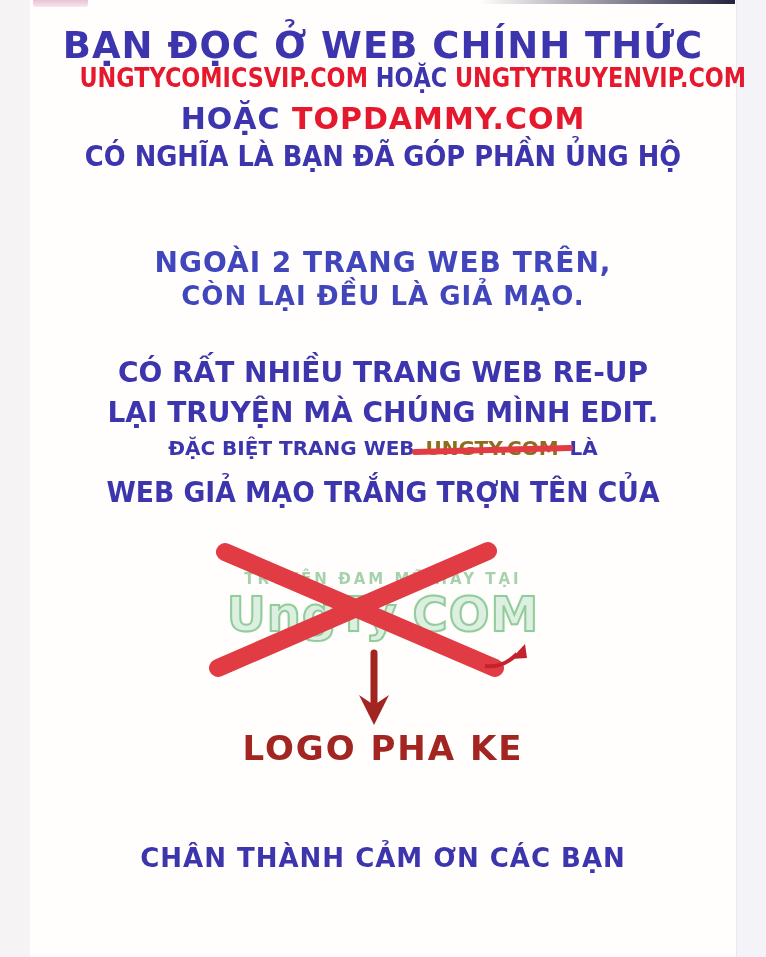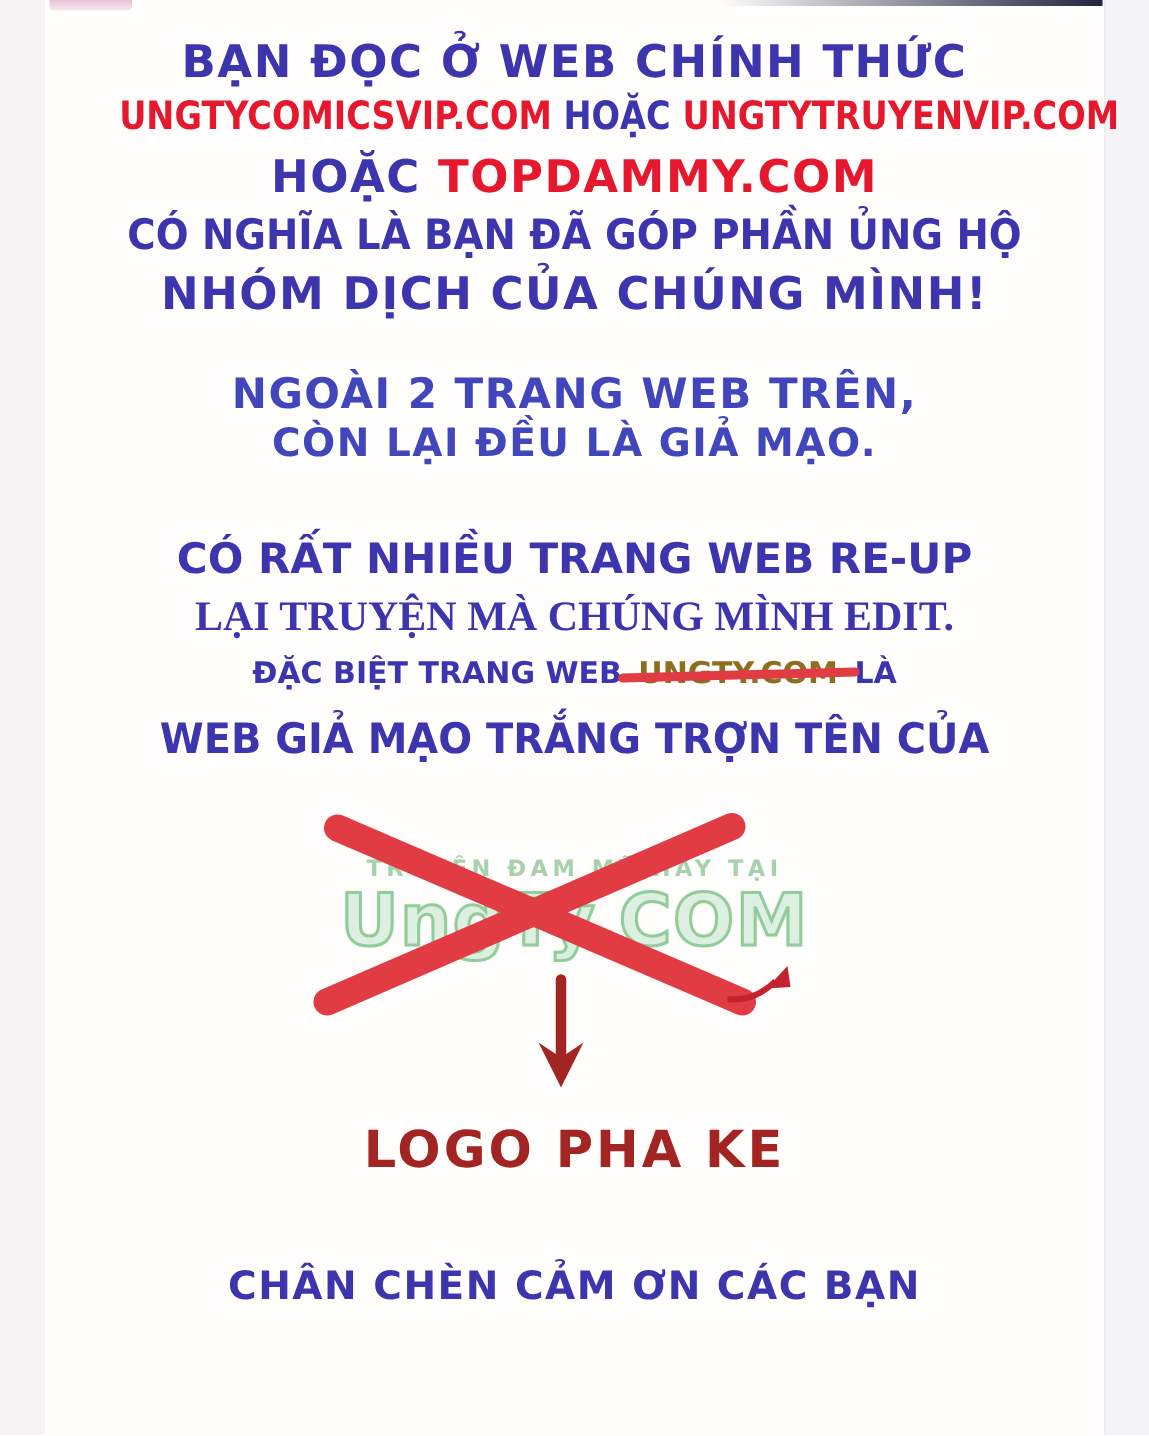--- a/index.html
+++ b/index.html
@@ -14,33 +14,33 @@
   .remnant-pink{position:absolute;left:33px;top:0;width:55px;height:7px;
     background:linear-gradient(to bottom,#e7c2d3,#f8e7ef);border-radius:0 0 3px 3px;}
   .remnant-navy{position:absolute;left:480px;top:0;width:255px;height:4px;
     background:linear-gradient(to right,rgba(40,40,70,0),#23233f);}
   
   .line{position:absolute;left:30px;width:706px;text-align:center;white-space:nowrap;}
   .blue{color:var(--blue,#3c35ae);}
   .softblue{color:var(--soft_blue,#4146bd);}
   .red{color:var(--red,#e6182d);}
   .olive{color:var(--olive,#8e6e1e);}
-  .darkred{color:var(--dark_red,#a32522);margin-top:19px;}
+  .darkred{color:var(--dark_red,#a32522);}
   
-  .h-l1{top:24px;font-size:30px;letter-spacing:1px;}
+  .h-l1{top:24px;font-size:37px;letter-spacing:1px;}
   .h-l2{top:63px;font-size:26px;transform:scaleX(0.86);transform-origin:50% 50%;}
   .h-l3{top:101px;font-size:30px;letter-spacing:1px;}
   .h-l4{top:140px;font-size:28px;transform:scaleX(0.92);transform-origin:50% 50%;}
   .h-l5{top:179px;font-size:30px;letter-spacing:1px;}
   
   .n-l1{top:246px;font-size:28px;letter-spacing:1px;}
   .n-l2{top:281px;font-size:26px;letter-spacing:1px;}
   
   .w-l1{top:356px;font-size:28px;}
-  .w-l2{top:396px;font-size:28px;font-family:Liberation Serif, serif;}
+  .w-l2{top:396px;font-size:28px;}
   .w-l3{top:436px;font-size:20px;}
   .w-l4{top:476px;font-size:28px;transform:scaleX(0.95);transform-origin:50% 50%;}
   .w-l5{top:516px;font-size:28px;}
   .struck{position:relative;display:inline-block;padding:0 4px;}
   .struck::after{content:"";position:absolute;left:-10px;right:-10px;top:46%;height:6px;
     background:var(--x_red,#d93540);border-radius:3px;transform:rotate(-1.5deg);}
   
   .logo-tagline{top:570px;font-size:15px;letter-spacing:3px;color:#9ccda4;opacity:.9;}
   .logo-brand{top:586px;font-size:48px;letter-spacing:1px;
     color:var(--green_fill,#ddefe0);-webkit-text-stroke:2px var(--green_stroke,#93cc9c);
@@ -67,21 +67,20 @@
   <div class="line h-l2">
     <span class="red">UNGTYCOMICSVIP.COM</span>
     <span class="blue">HOẶC</span>
     <span class="red">UNGTYTRUYENVIP.COM</span>
   </div>
   <div class="line h-l3">
     <span class="blue">HOẶC</span>
     <span class="red">TOPDAMMY.COM</span>
   </div>
   <div class="line blue h-l4">CÓ NGHĨA LÀ BẠN ĐÃ GÓP PHẦN ỦNG HỘ</div>
-  <div class="line blue h-l5">NHÓM DỊCH CỦA CHÚNG MÌNH!</div>
 
   <div class="line softblue n-l1">NGOÀI 2 TRANG WEB TRÊN,</div>
   <div class="line softblue n-l2">CÒN LẠI ĐỀU LÀ GIẢ MẠO.</div>
 
   <div class="line blue w-l1">CÓ RẤT NHIỀU TRANG WEB RE-UP</div>
   <div class="line blue w-l2">LẠI TRUYỆN MÀ CHÚNG MÌNH EDIT.</div>
   <div class="line blue w-l3">
     <span>ĐẶC BIỆT TRANG WEB</span>
     <span class="olive struck">UNGTY.COM</span>
     <span>LÀ</span>
@@ -99,14 +98,14 @@
   </svg>
 
 
   <svg class="svg-abs" style="left:352px;top:648px;" width="44" height="80" viewBox="0 0 44 80">
     <line x1="22" y1="5" x2="22" y2="54" stroke="#a32522" stroke-width="7" stroke-linecap="round"></line>
     <path d="M22,77 L7,47 L22,57 L37,47 Z" fill="#a32522"></path>
   </svg>
 
   <div class="line darkred caption">LOGO PHA KE</div>
 
-  <div class="line blue f-l1">CHÂN CHÈN CẢM ƠN CÁC BẠN</div>
+  <div class="line blue f-l1">CHÂN THÀNH CẢM ƠN CÁC BẠN</div>
 </div>
 
 </body></html>

